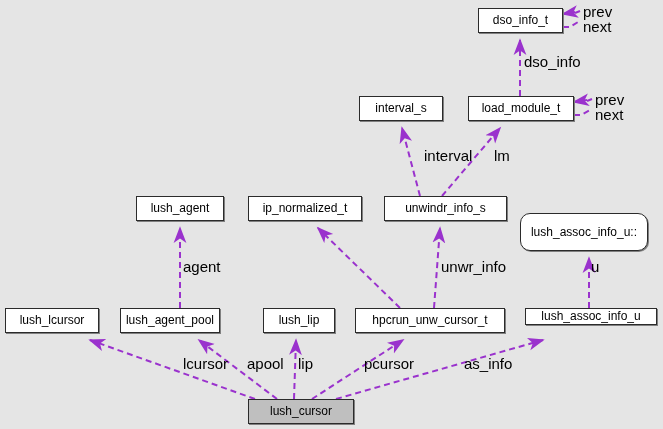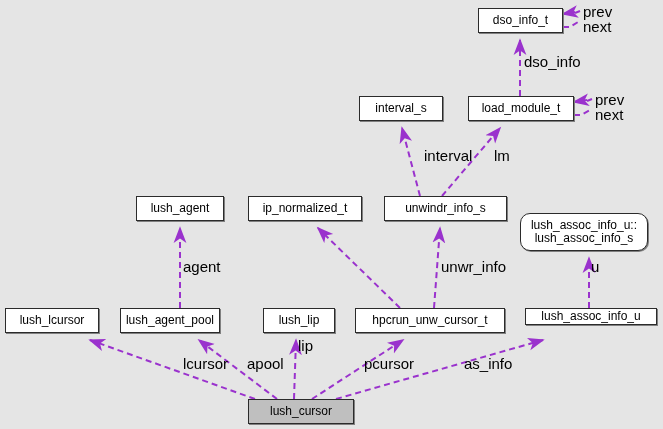--- a/index.html
+++ b/index.html
@@ -129,21 +129,20 @@
   <div class="uml-node" style="left:248px; top:196px; width:114px; height:25px;">
     <span class="node-line">ip_normalized_t</span>
   </div>
 
   <div class="uml-node" style="left:384px; top:196px; width:123px; height:25px;">
     <span class="node-line">unwindr_info_s</span>
   </div>
 
   <div class="uml-node" style="left:520px; top:213px; width:128px; height:38px;border-radius:10px;">
     <span class="node-line">lush_assoc_info_u::</span>
-    <span class="node-line">lush_assoc_info_s</span>
   </div>
 
   <div class="uml-node" style="left:5px; top:308px; width:94px; height:25px;">
     <span class="node-line">lush_lcursor</span>
   </div>
 
   <div class="uml-node" style="left:120px; top:308px; width:100px; height:25px;">
     <span class="node-line">lush_agent_pool</span>
   </div>
 
@@ -168,17 +167,17 @@
   <div class="edge-label" style="left:524px; top:56px;">dso_info</div>
   <div class="edge-label" style="left:595px; top:94px;">prev</div>
   <div class="edge-label" style="left:595px; top:109px;">next</div>
   <div class="edge-label" style="left:424px; top:150px;">interval</div>
   <div class="edge-label" style="left:494px; top:150px;">lm</div>
   <div class="edge-label" style="left:183px; top:261px;">agent</div>
   <div class="edge-label" style="left:441px; top:261px;">unwr_info</div>
   <div class="edge-label" style="left:591px; top:261px;">u</div>
   <div class="edge-label" style="left:183px; top:358px;">lcursor</div>
   <div class="edge-label" style="left:247px; top:358px;">apool</div>
-  <div class="edge-label" style="left:298px; top:340px;">lip</div>
+  <div class="edge-label" style="left:298px; top:358px;">lip</div>
   <div class="edge-label" style="left:364px; top:358px;">pcursor</div>
   <div class="edge-label" style="left:464px; top:358px;">as_info</div>
 
 </div>
 
 </body></html>

